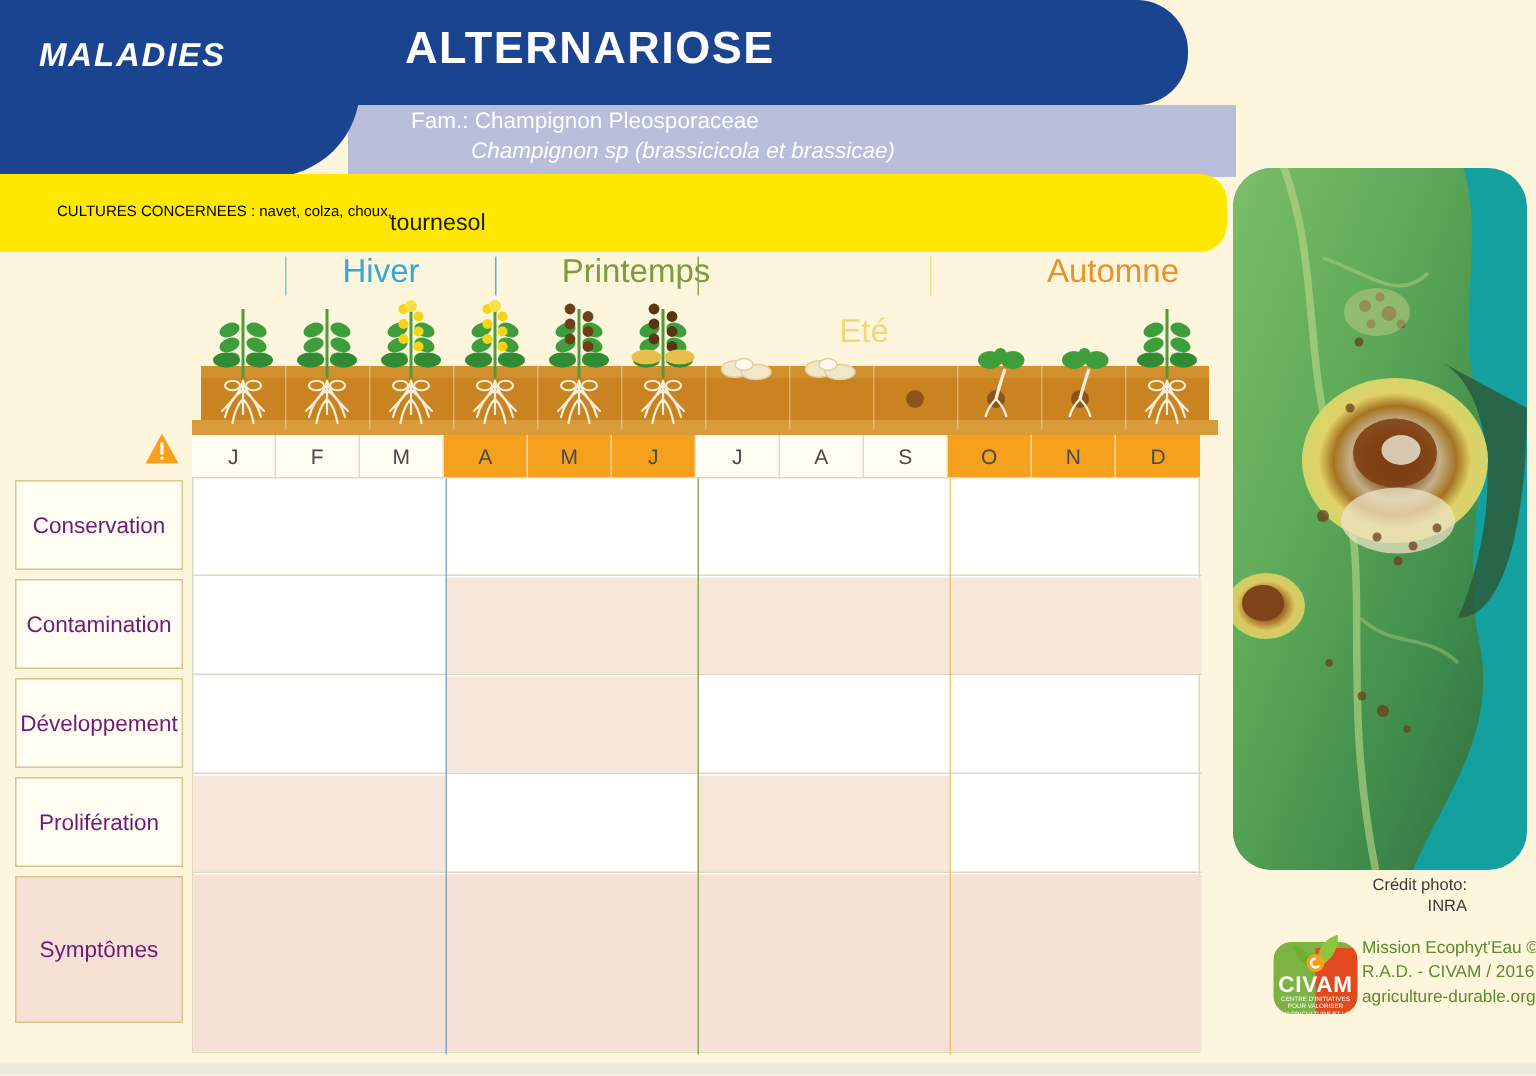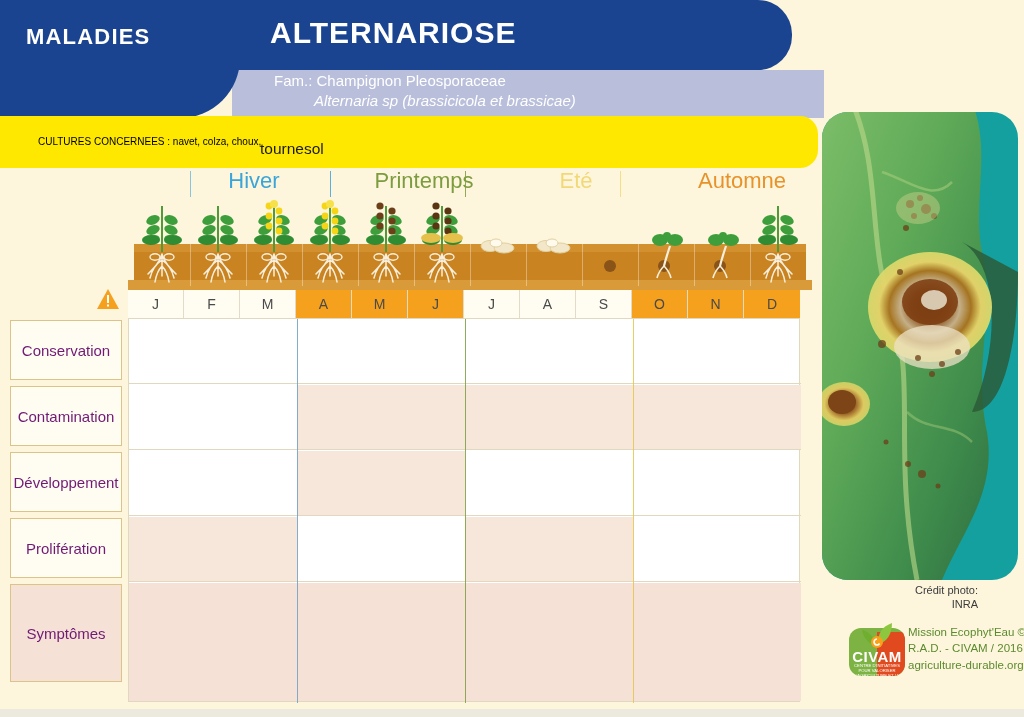--- a/index.html
+++ b/index.html
@@ -6,21 +6,21 @@
   body{
     width:1024px;height:717px;overflow:hidden;
     background:#fdf6dd;
     font-family:"Liberation Sans",sans-serif;
     position:relative;
   }
   
   #header{position:absolute;left:0;top:0;width:1024px;height:118px;background:#fdf6dd;}
   #header-left{
     position:absolute;left:0;top:0;width:240px;height:118px;
-    background:#1b4490;border-bottom-right-radius:60px;z-index:3;
+    background:#1b4490;border-bottom-right-radius:60px;z-index:3;font-style:italic;
   }
   #header-left-label{
     position:absolute;left:26px;top:22px;width:210px;
     color:#fff;font-weight:bold;font-size:22px;line-height:1.38;
     letter-spacing:1.2px;font-stretch:condensed;
   }
   #header-left-label span{display:block;}
   #title-block{
     position:absolute;left:232px;top:0;width:560px;height:70px;
     background:#1b4490;border-top-right-radius:34px;border-bottom-right-radius:34px;z-index:2;
@@ -106,41 +106,41 @@
 <body>
 
 <div id="header">
 
   <div id="title-block">
     <div id="title-text">ALTERNARIOSE</div>
   </div>
 
   <div id="subtitle-band">
     <div id="subtitle-1">Fam.: Champignon Pleosporaceae</div>
-    <div id="subtitle-2">Alternaria sp (brassicicola et brassicae)</div>
+    <div id="subtitle-2">Champignon sp (brassicicola et brassicae)</div>
   </div>
 
   <div id="header-left">
     <div id="header-left-label">
       <span>MALADIES</span>
     </div>
   </div>
 </div>
 
 <div id="cultures-band">
   <div id="cultures-line1">CULTURES CONCERNEES : navet, colza, choux,</div>
   <div id="cultures-line2">tournesol</div>
 </div>
 
 <div id="seasons">
     <div class="season" style="color: rgb(58, 165, 216); left: 174px; width: 160px;">Hiver</div>
     <div class="season-divider" style="left: 330px; background: rgb(58, 165, 216); opacity: 0.85;"></div>
     <div class="season" style="color: rgb(125, 156, 62); left: 344px; width: 160px;">Printemps</div>
     <div class="season-divider" style="left: 465px; background: rgb(125, 156, 62); opacity: 0.85;"></div>
-    <div class="season" style="color: rgb(242, 217, 120); left: 496px; width: 160px;">Eté</div>
+    <div class="season" style="color: rgb(242, 217, 120); left: 496px; width: 160px; margin-top: 40px;">Eté</div>
     <div class="season-divider" style="left: 620px; background: rgb(242, 217, 120); opacity: 0.85;"></div>
     <div class="season" style="color: rgb(232, 146, 42); left: 662px; width: 160px;">Automne</div>
     <div class="season-divider" style="left: 190px; background: rgb(58, 165, 216); opacity: 0.6;"></div>
   </div>
 
 <div id="illus">
   <div id="soil-top"></div>
   <div id="soil-body"></div>
   <div id="soil-base"></div>
   <svg id="illus-svg" width="690" height="96" viewBox="0 0 690 96" style="position:absolute;left:0;top:0;">

